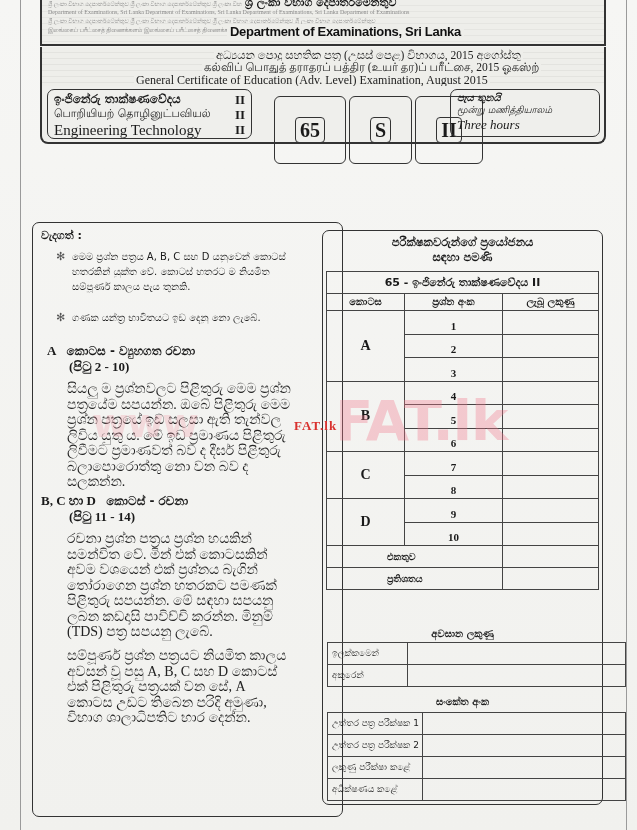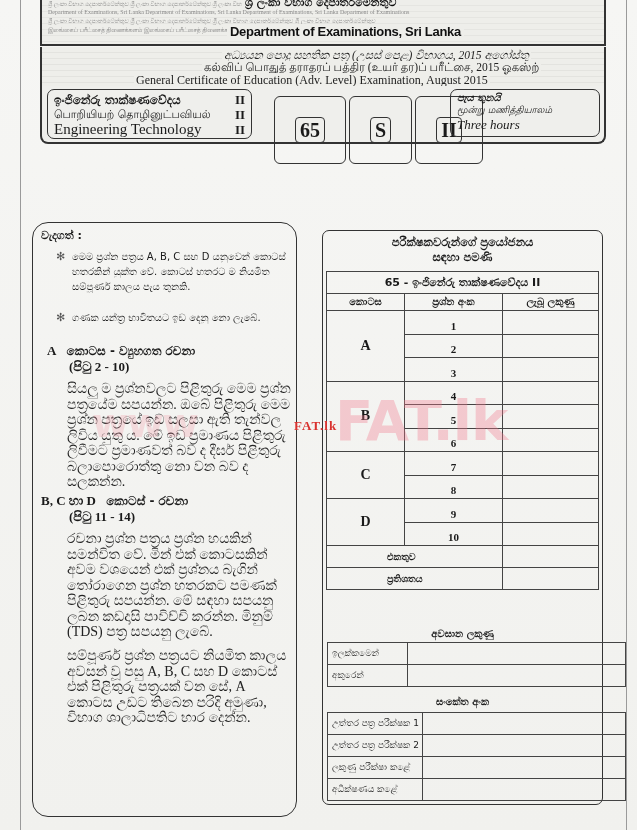--- a/index.html
+++ b/index.html
@@ -41,34 +41,34 @@
     }
     .hdr-exam {
       position: absolute; left: 40px; top: 47px; width: 566px; height: 40px;
       border-left: 2px solid #333; border-right: 2px solid #333;
       background: repeating-linear-gradient(180deg, #eeeeea 0px, #eeeeea 5px, #d8d8d4 6px);
     }
     .exam-line {
       position: absolute; left: 160px; font-size: 11.5px; white-space: nowrap; color: #222;
       font-family: "Liberation Serif", serif; background: #eeeeea; padding: 0 2px;
     }
-    .exam-line.l1 { top: 2px; left: 180px; font-style: italic; }
+    .exam-line.l1 { top: 2px; left: 172px; }
     .exam-line.l2 { top: 14px; left: 160px; }
     .exam-line.l3 { top: 26px; left: 92px; font-size: 12px; }
 
     .hdr-subject {
       position: absolute; left: 40px; top: 86px; width: 566px; height: 58px;
       border: 2px solid #333; border-top: none; border-radius: 0 0 8px 8px;
       background: #efefec;
     }
     .subject-box {
       position: absolute; left: 5px; top: 3px; width: 205px; height: 50px;
       border: 1.5px solid #333; border-radius: 7px; padding: 2px 6px;
     }
-    .subject-row { display: flex; justify-content: space-between; height: 15px; align-items: center; gap: 9px; }
+    .subject-row { display: flex; justify-content: space-between; height: 15px; align-items: flex-start; gap: 9px; }
     .subject-row .name { font-size: 12px; }
     .subject-row .name.si { font-family: "DejaVu Sans", sans-serif; font-weight: bold; font-size: 12px; }
     .subject-row .name.ta { font-family: "DejaVu Sans", sans-serif; font-size: 11px; }
     .subject-row .name.en { font-family: "Liberation Serif", serif; font-size: 15px; }
     .subject-row .roman { font-family: "Liberation Serif", serif; font-weight: bold; font-size: 13px; }
     .code-boxes { position: absolute; left: 232px; top: 10px; display: flex; gap: 3px; }
     .code-box {
       border: 1.5px solid #333; border-radius: 6px; padding: 20px;
     }
     .code-box-inner {
@@ -88,22 +88,22 @@
     .index-box {
       position: absolute; left: 329px; top: 162px; width: 241px; height: 45px;
       border: 1.2px solid #555; border-radius: 6px;
       display: flex; align-items: center; padding-left: 8px;
       font-family: "DejaVu Sans", sans-serif; font-size: 11px; font-weight: bold;
     }
     .index-box .dots { font-weight: normal; letter-spacing: 0.5px; margin-left: 4px; color: #333; }
 
     
     .instr {
-      position: absolute; left: 32px; top: 222px; width: 265px; height: 595px;
-      border: 1.5px solid #333; border-radius: 16px;
+      position: absolute; left: 32px; top: 222px; width: 311px; height: 595px;
+      border: 1.5px solid #333; border-radius: 7px;
     }
     .instr .imp { position: absolute; left: 8px; top: 6px; font-family: "DejaVu Sans", sans-serif; font-size: 11px; font-weight: bold; }
     .bullet {
       position: absolute; left: 25px; width: 230px; font-family: "DejaVu Sans", sans-serif; font-size: 10px; line-height: 15px;
     }
     .bullet .star { position: absolute; left: -2px; top: 0; color: #555; font-size: 11px; }
     .bullet .txt { display: block; padding-left: 14px; }
     .sec-head {
       position: absolute; left: 14px; font-family: "DejaVu Sans", sans-serif; font-size: 12px; font-weight: bold;
     }

